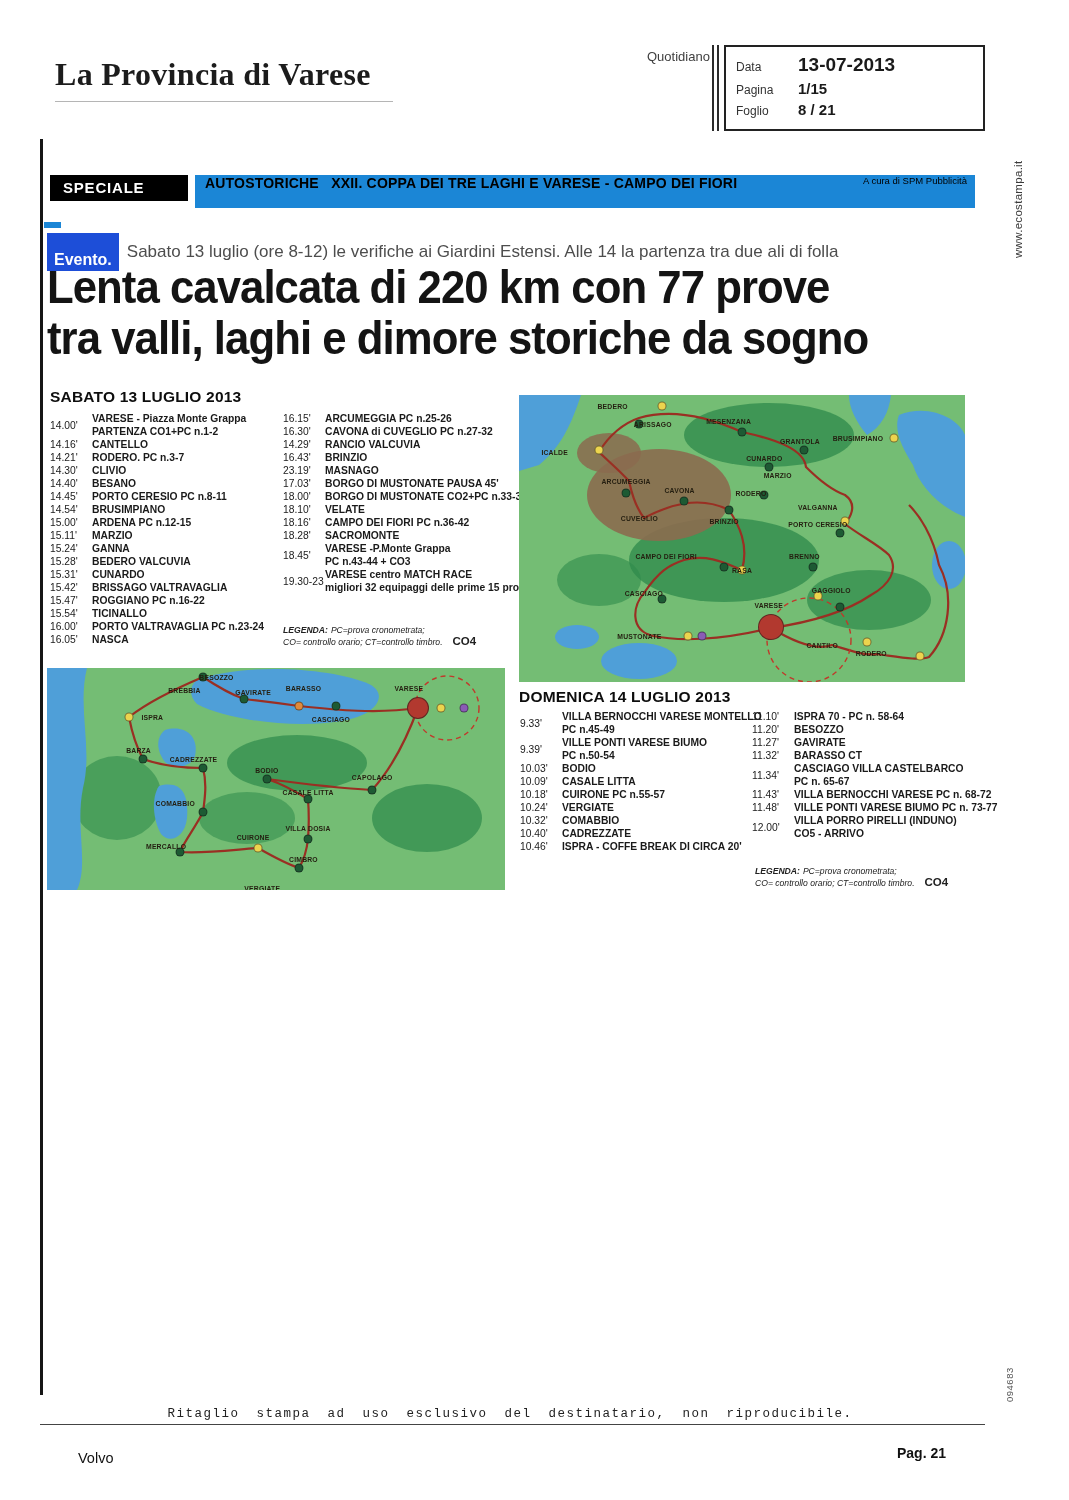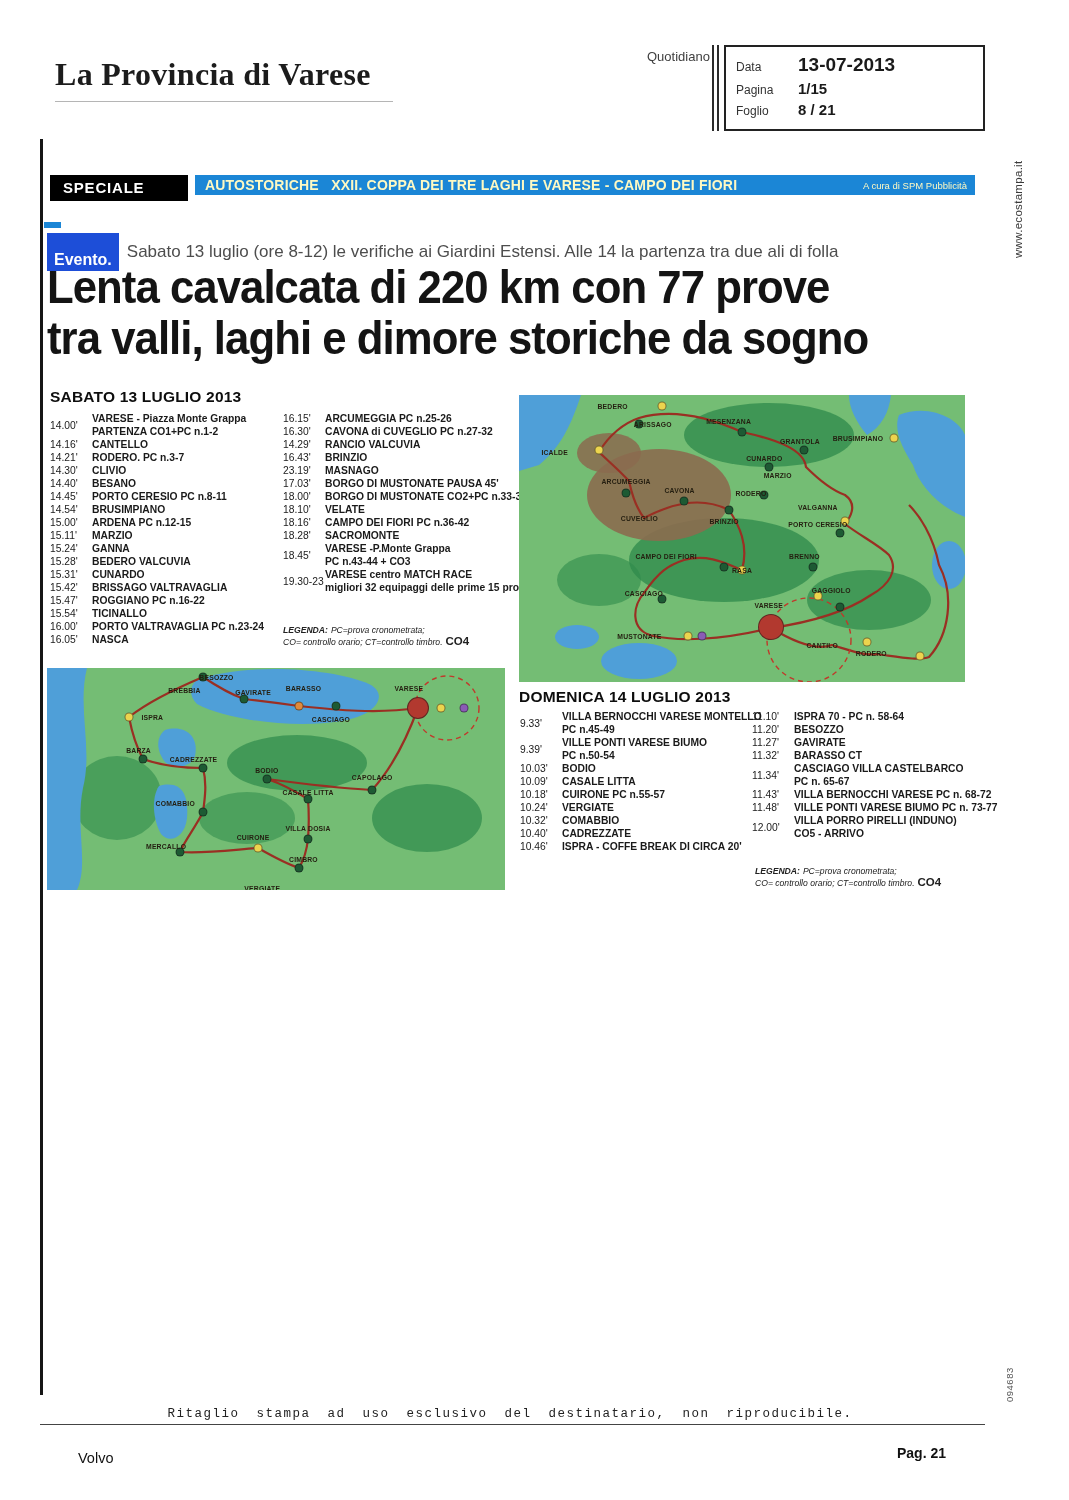--- a/index.html
+++ b/index.html
@@ -17,38 +17,38 @@
   .meta-row{display:flex;align-items:baseline;margin-bottom:4px}
   .meta-label{width:62px;font-size:12px;color:#333}
   .meta-val-big{font-size:19px;font-weight:bold}
   .meta-val{font-size:15px;font-weight:bold}
   .eco-vert{left:1012px;top:258px;transform:rotate(-90deg);transform-origin:0 0;font-size:11.5px;color:#3a3a3a;letter-spacing:.3px;white-space:nowrap}
   .code-vert{left:1004px;top:1402px;transform:rotate(-90deg);transform-origin:0 0;font-size:9.5px;color:#555;letter-spacing:.5px;white-space:nowrap}
 
   
   .left-border{left:40px;top:139px;width:3px;height:1256px;background:#151515}
   .speciale{left:50px;top:175px;width:138px;height:26px;background:#000;color:#fff;font-weight:bold;font-size:15px;letter-spacing:.8px;line-height:26px;padding-left:13px}
-  .bluebar{left:195px;top:175px;width:780px;height:20px;background:#1b86d6;color:#fef9c3;display:flex;align-items:center}
+  .bluebar{left:195px;top:175px;width:780px;height:33px;background:#1b86d6;color:#000000;display:flex;}
   .bluebar-title{font-weight:bold;font-size:14px;letter-spacing:.2px;padding-left:10px;white-space:pre}
   .bluebar-credit{margin-left:auto;font-size:9.5px;padding-right:8px}
   .blue-tick{left:44px;top:222px;width:17px;height:6px;background:#1b86d6}
   .kicker{left:47px;top:233px;display:flex;align-items:center;gap:8px}
   .kicker-box{background:#1d4ed8;color:#fff;font-weight:bold;font-size:16px;padding:18px 7px 2px}
   .kicker-text{font-size:17px;color:#4d4d4d}
   .headline{left:47px;top:262px;font-weight:bold;font-size:46px;line-height:51px;color:#141414;letter-spacing:-1px;transform:scaleX(.95);transform-origin:0 0;white-space:nowrap}
 
   
   .day-title{font-weight:bold;font-size:15.5px;letter-spacing:.2px;color:#0d0d0d}
   .sched{font-size:10.3px;line-height:13px;color:#1a1a1a}
   .srow{display:flex;align-items:center}
   .stime{flex:0 0 42px;font-weight:normal}
   .stext{flex:1;font-weight:bold;white-space:nowrap}
   .legend{font-size:8.6px;font-style:italic;color:#222;line-height:11px}
   .leg-label{font-weight:bold;margin-right:3px}
-  .leg-co4{font-weight:bold;font-style:normal;font-size:11.5px;margin-left:3px}
+  .leg-co4{font-weight:bold;font-style:normal;font-size:11.5px;margin-left:10px}
 
   
   .map{overflow:hidden}
   .map svg{position:absolute;left:0;top:0;width:100%;height:100%}
   .dot{position:absolute;border-radius:50%;border:1px solid rgba(20,20,20,.5);transform:translate(-50%,-50%)}
   .mlabel{position:absolute;transform:translate(-50%,-50%);font-size:6.8px;font-weight:bold;color:#241e10;white-space:nowrap;letter-spacing:.2px}
 
   
   .ritaglio-rule{left:40px;top:1424px;width:945px;height:1px;background:#444}
   .ritaglio{left:90px;top:1407px;width:840px;text-align:center;font-family:"Liberation Mono",monospace;font-size:12.5px;letter-spacing:1.5px;word-spacing:8px;color:#222}

